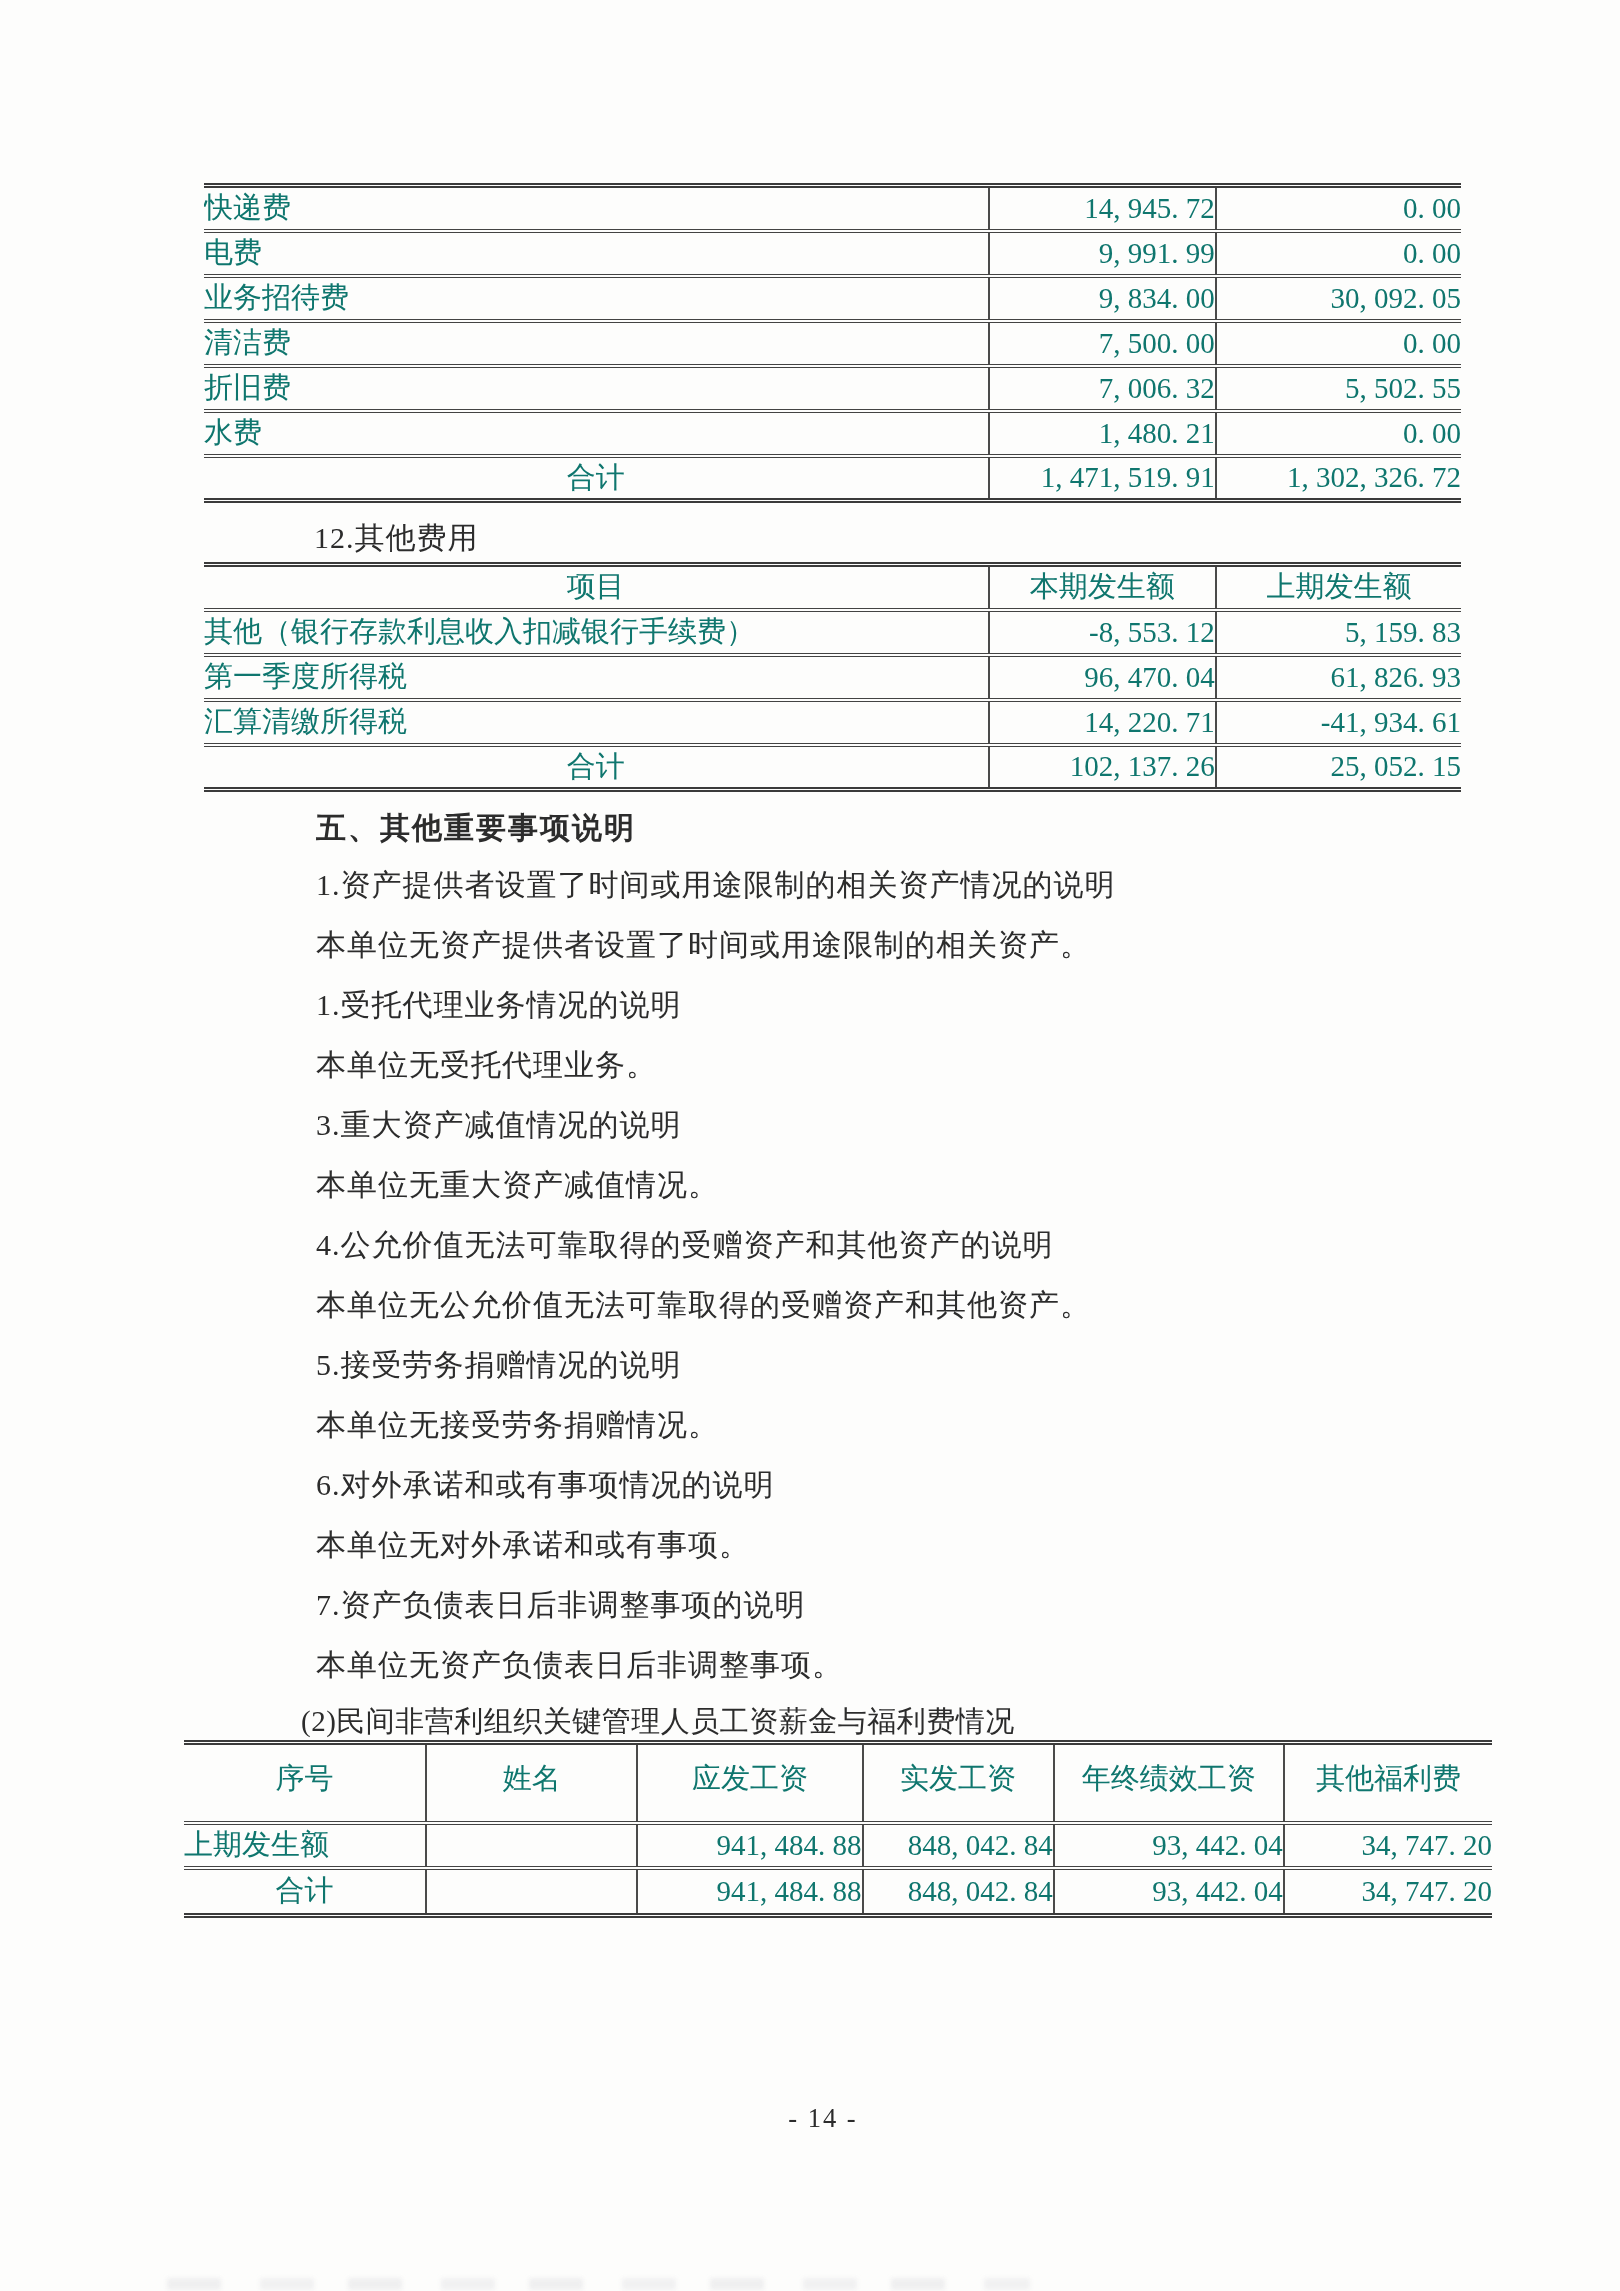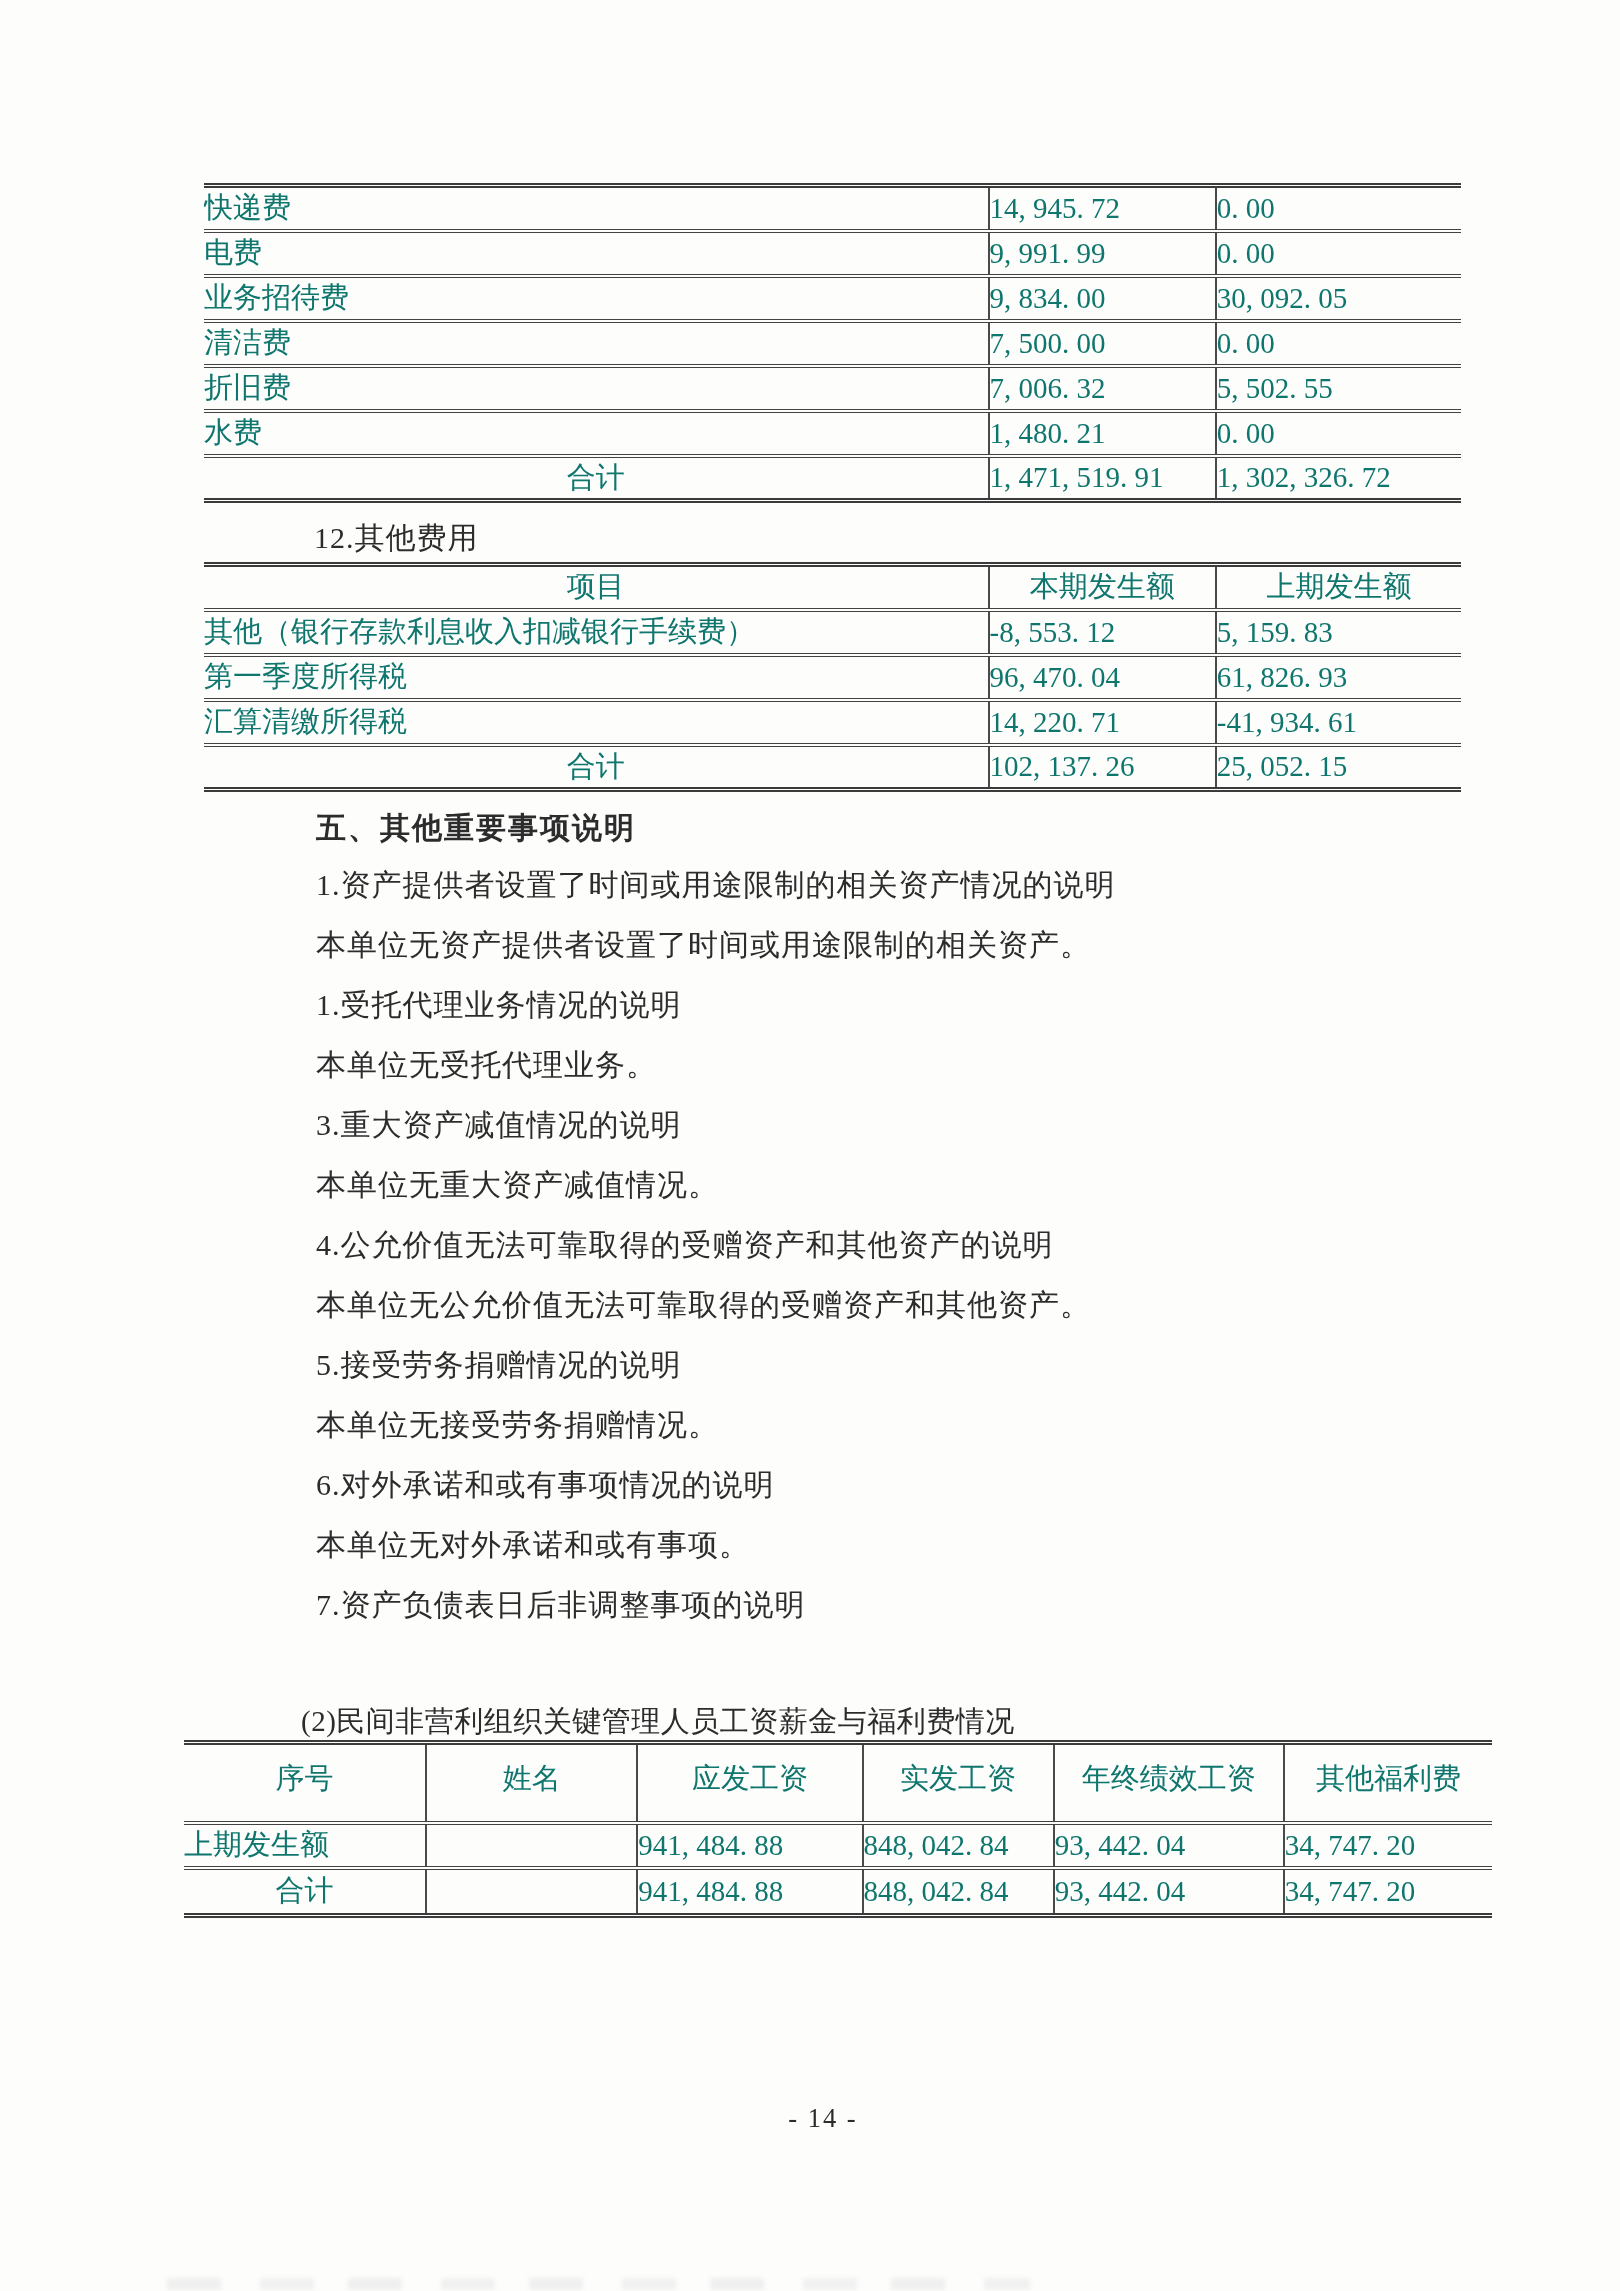--- a/index.html
+++ b/index.html
@@ -26,21 +26,21 @@
   table.tbl td, table.tbl th {
     border-bottom:4.9px double #434343;
     font-weight:normal;
     white-space:nowrap;
     overflow:hidden;
     padding:0;
   }
   table.tbl tr:last-child td { border-bottom:none;margin-top:8px; }
   .vd { border-left:2px solid #4a4a4a; }
   .c-left   { text-align:left;  padding-left:16.7px; }
-  .c-right  { padding-right:12.7px; }
+  .c-right  { text-align:right; padding-right:12.7px; }
   .c-center { text-align:center; }
 
   .t1 { left:204px; top:183px;  width:1257px; }
   .t1 tr { height:45px; }
 
   .t2 { left:204px; top:562px;  width:1257px; }
   .t2 tr { height:45px; }
 
   .t3 { left:184px; top:1740px; width:1308px; font-size:28px; }
   .t3 tr.hdr  { height:80px;margin-top:17px; }
@@ -164,20 +164,21 @@
     <div>本单位无受托代理业务。</div>
     <div>3.重大资产减值情况的说明</div>
     <div>本单位无重大资产减值情况。</div>
     <div>4.公允价值无法可靠取得的受赠资产和其他资产的说明</div>
     <div>本单位无公允价值无法可靠取得的受赠资产和其他资产。</div>
     <div>5.接受劳务捐赠情况的说明</div>
     <div>本单位无接受劳务捐赠情况。</div>
     <div>6.对外承诺和或有事项情况的说明</div>
     <div>本单位无对外承诺和或有事项。</div>
     <div>7.资产负债表日后非调整事项的说明</div>
+    <div>本单位无资产负债表日后非调整事项。</div>
   </div>
 
   <div class="line sub2">(2)民间非营利组织关键管理人员工资薪金与福利费情况</div>
 
   <table class="tbl t3">
     <colgroup>
       <col style="width:242px">
         <col style="width:211px">
         <col style="width:225px">
       <col style="width:191px">

